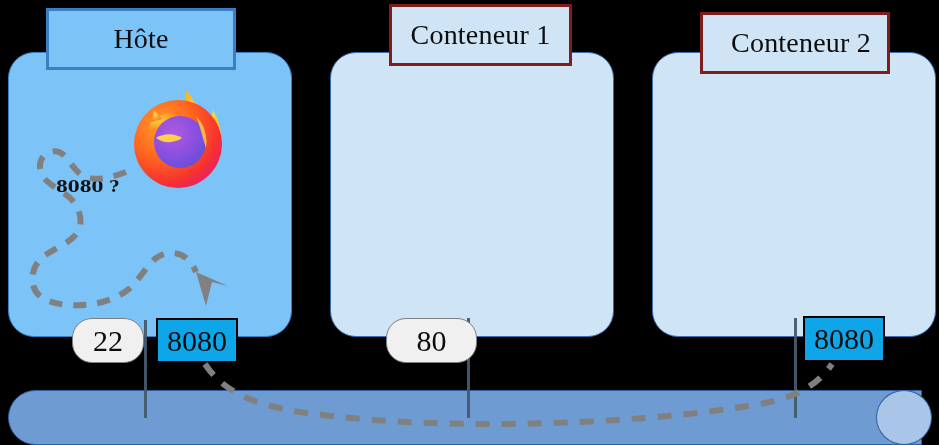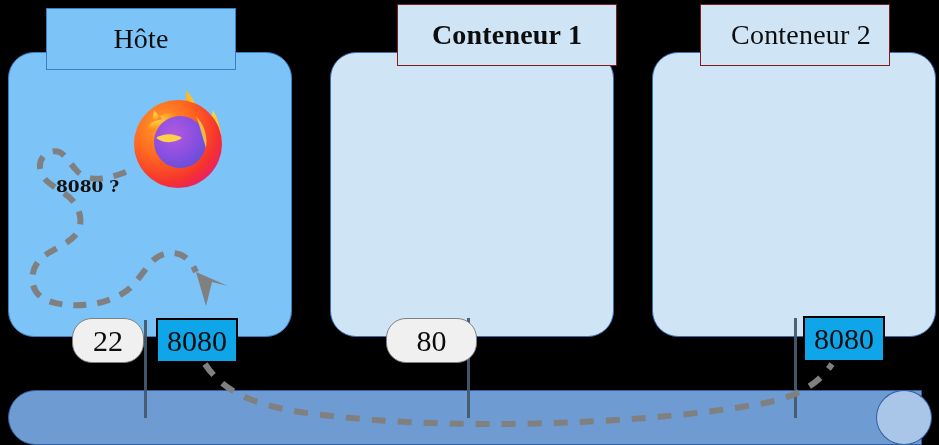--- a/index.html
+++ b/index.html
@@ -15,21 +15,21 @@
     border:1px solid #3a6fb0;
     border-radius:26px;
     box-sizing:border-box;
   }
   #host-body{background:#7cc3f7;border-color:#3a7fc4;}
   .container-body{background:#cfe4f5;border-color:#3a6fb0;}
 
   .title-box{
     position:absolute;
     box-sizing:border-box;
-    border:1px solid #7f1d1d;
+    border:3px solid #7f1d1d;
     display:flex;align-items:center;justify-content:center;
     font-size:28px;color:#0d0d0d;
     line-height:1;
     letter-spacing:0.2px;
   }
   #host-title{background:#7cc3f7;border-color:#3a7fc4;}
   .container-title{background:#cfe4f5;}
 
   .port-box{
     position:absolute;
@@ -126,27 +126,27 @@
       <path d="M18 44 C26 30 40 24 52 28 C48 33 45 37 44 42 C38 40 30 41 24 46 Z" fill="url(#gFox)"></path>
       <path d="M24 36 L26 24 L34 33 Z" fill="url(#gFox)"></path>
       <circle cx="52" cy="56" r="26" fill="url(#gCore)"></circle>
       <path d="M28 52 C36 47 46 47 54 52 C47 57 36 58 28 52 Z" fill="#ffd04a"></path>
       <path d="M68 30 C76 38 80 50 78 62 C74 50 72 40 68 30 Z" fill="#ffc93c" opacity=".85"></path>
     </svg>
   </div>
 
   <div class="node container-body" style="left:330px;top:52px;width:284px;height:285px;"></div>
 
-  <div class="title-box container-title" style="left:397px;top:4px;width:220px;height:62px;font-weight:bold;">
+  <div class="title-box container-title" style="left:389px;top:4px;width:183px;height:62px;">
     <span>Conteneur 1</span>
   </div>
 
   <div class="node container-body" style="left:652px;top:52px;width:284px;height:285px;"></div>
 
-  <div class="title-box container-title" style="left:700px;top:4px;width:190px;height:62px;padding-left:12px;">
+  <div class="title-box container-title" style="left:700px;top:12px;width:190px;height:62px;padding-left:12px;">
     <span>Conteneur 2</span>
   </div>
 
   <div id="bus"></div>
   <div id="bus-cap"></div>
 
   <div class="vline" style="left:144px;top:320px;height:98px;"></div>
   <div class="vline" style="left:467px;top:318px;height:100px;"></div>
   <div class="vline" style="left:794px;top:318px;height:100px;"></div>
 

